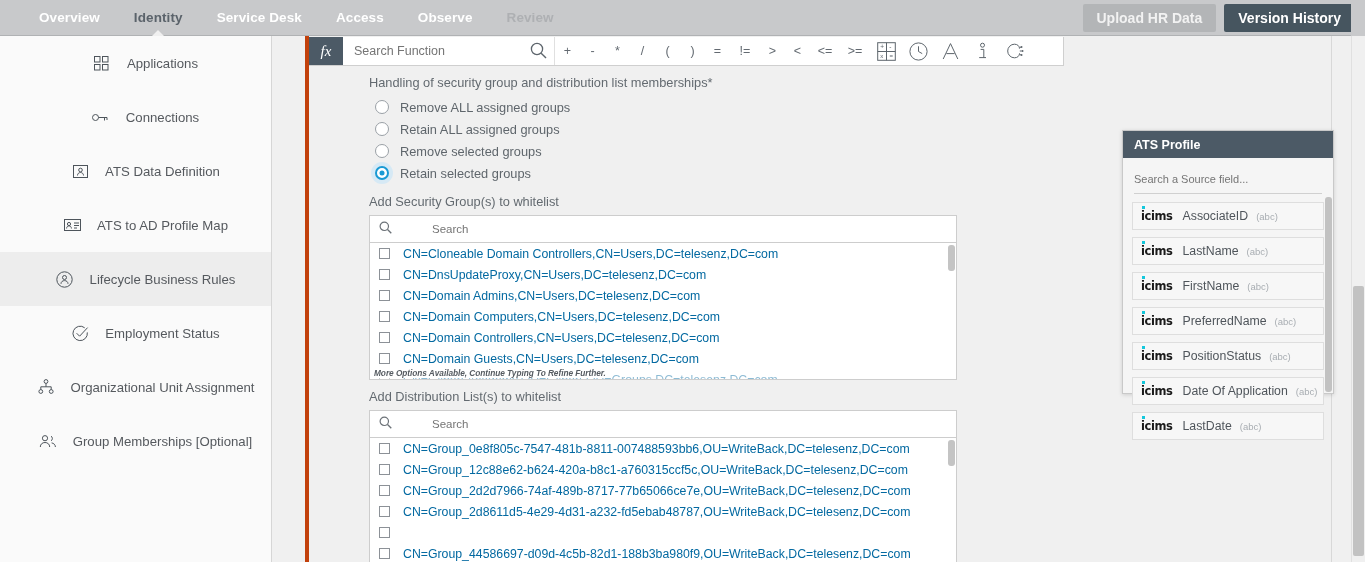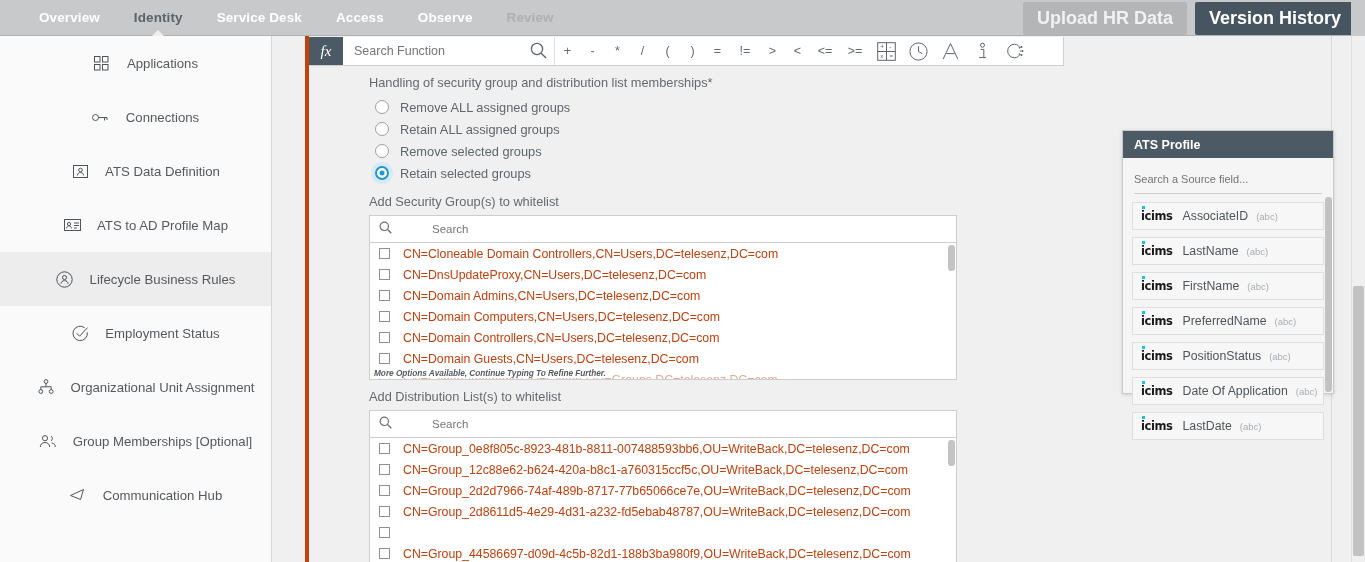--- a/index.html
+++ b/index.html
@@ -34,21 +34,21 @@
     border-right: 7px solid transparent;
     border-bottom: 7px solid #f0f0f0;
   }
   .nav-tab.dim { color: #aeb0b3; }
 
   .nav-actions {
     position: absolute; right: 10px; top: 0; height: 36px;
     display: flex; align-items: center; gap: 8px;
   }
   .btn {
-    font-size: 18px; font-weight: bold; color: #ffffff;
+    font-size: 14px; font-weight: bold; color: #ffffff;
     padding: 6px 14px; border-radius: 2px; border: none;
     cursor: pointer; white-space: nowrap;
     font-family: "Liberation Sans", sans-serif;
   }
   .btn-grey { background: #b3b5b7; color: #f2f2f2; }
   .btn-dark { background: #46555f; }
 
   
   .sidebar {
     position: absolute; left: 0; top: 36px; width: 272px; height: 526px;
@@ -174,21 +174,21 @@
   .lb-items { position: relative; overflow: hidden; }
   .lb-item {
     display: flex; align-items: center; height: 21px;
     padding-left: 9px; cursor: pointer;
   }
   .cb {
     width: 11px; height: 11px; border: 1px solid #8c9197;
     background: #fff; flex: 0 0 11px;
   }
   .lb-text {
-    margin-left: 13px; font-size: 12.3px; color: #c2410c;
+    margin-left: 13px; font-size: 12.3px; color: #0369a1;
     white-space: nowrap; overflow: hidden;
   }
   .more-note {
     position: absolute; left: 4px; bottom: 1px;
     font-size: 8.3px; font-style: italic; font-weight: bold;
     color: #555b61; background: #ffffff;
     padding-right: 4px; letter-spacing: -.05px;
   }
   .lb-scroll {
     position: absolute; right: 1px; width: 7px;
@@ -357,28 +357,20 @@
     <span class="side-icon">
       <svg width="18" height="15" viewBox="0 0 18 15">
           <circle cx="6" cy="4.2" r="2.6" fill="none" stroke="currentColor"></circle>
           <path d="M1.3 13c0-2.8 2.1-4.5 4.7-4.5s4.7 1.7 4.7 4.5" fill="none" stroke="currentColor"></path>
           <path d="M12 2.2a2.6 2.6 0 0 1 0 4.6M12.6 8.9c2.2.3 3.8 1.9 3.8 4.1" fill="none" stroke="currentColor"></path>
         </svg>
     </span>
     <span class="side-label">Group Memberships [Optional]</span>
   </div>
 
-  <div class="side-item">
-    <span class="side-icon">
-      <svg width="18" height="14" viewBox="0 0 18 14">
-          <path d="M1.5 7.5 14.5 1.5 11.5 11.5 Z" fill="none" stroke="currentColor"></path>
-        </svg>
-    </span>
-    <span class="side-label">Communication Hub</span>
-  </div>
 </div>
 
 <div class="main">
   <div class="main-inner">
 
     <div class="formula-bar">
       <div class="fx-btn">fx</div>
       <div class="fx-search">
         <input type="text" placeholder="Search Function" style="">
         <span class="mag">
@@ -526,21 +518,21 @@
             <svg width="13" height="13" viewBox="0 0 13 13">
                 <circle cx="5.3" cy="5.3" r="4.2" fill="none" stroke="#6b7177" stroke-width="1.2"></circle>
                 <path d="M8.5 8.5 12.3 12.3" stroke="#6b7177" stroke-width="1.3"></path>
               </svg>
           </span>
           <input type="text" placeholder="Search" style="">
         </div>
         <div class="lb-items" style="height:128px;">
           <div class="lb-item">
               <span class="cb"></span>
-              <span class="lb-text">CN=Group_0e8f805c-8923-481b-8811-007488593bb6,OU=WriteBack,DC=telesenz,DC=com</span>
+              <span class="lb-text">CN=Group_0e8f805c-7547-481b-8811-007488593bb6,OU=WriteBack,DC=telesenz,DC=com</span>
             </div>
           <div class="lb-item">
               <span class="cb"></span>
               <span class="lb-text">CN=Group_12c88e62-b624-420a-b8c1-a760315ccf5c,OU=WriteBack,DC=telesenz,DC=com</span>
             </div>
           <div class="lb-item">
               <span class="cb"></span>
               <span class="lb-text">CN=Group_2d2d7966-74af-489b-8717-77b65066ce7e,OU=WriteBack,DC=telesenz,DC=com</span>
             </div>
           <div class="lb-item">

